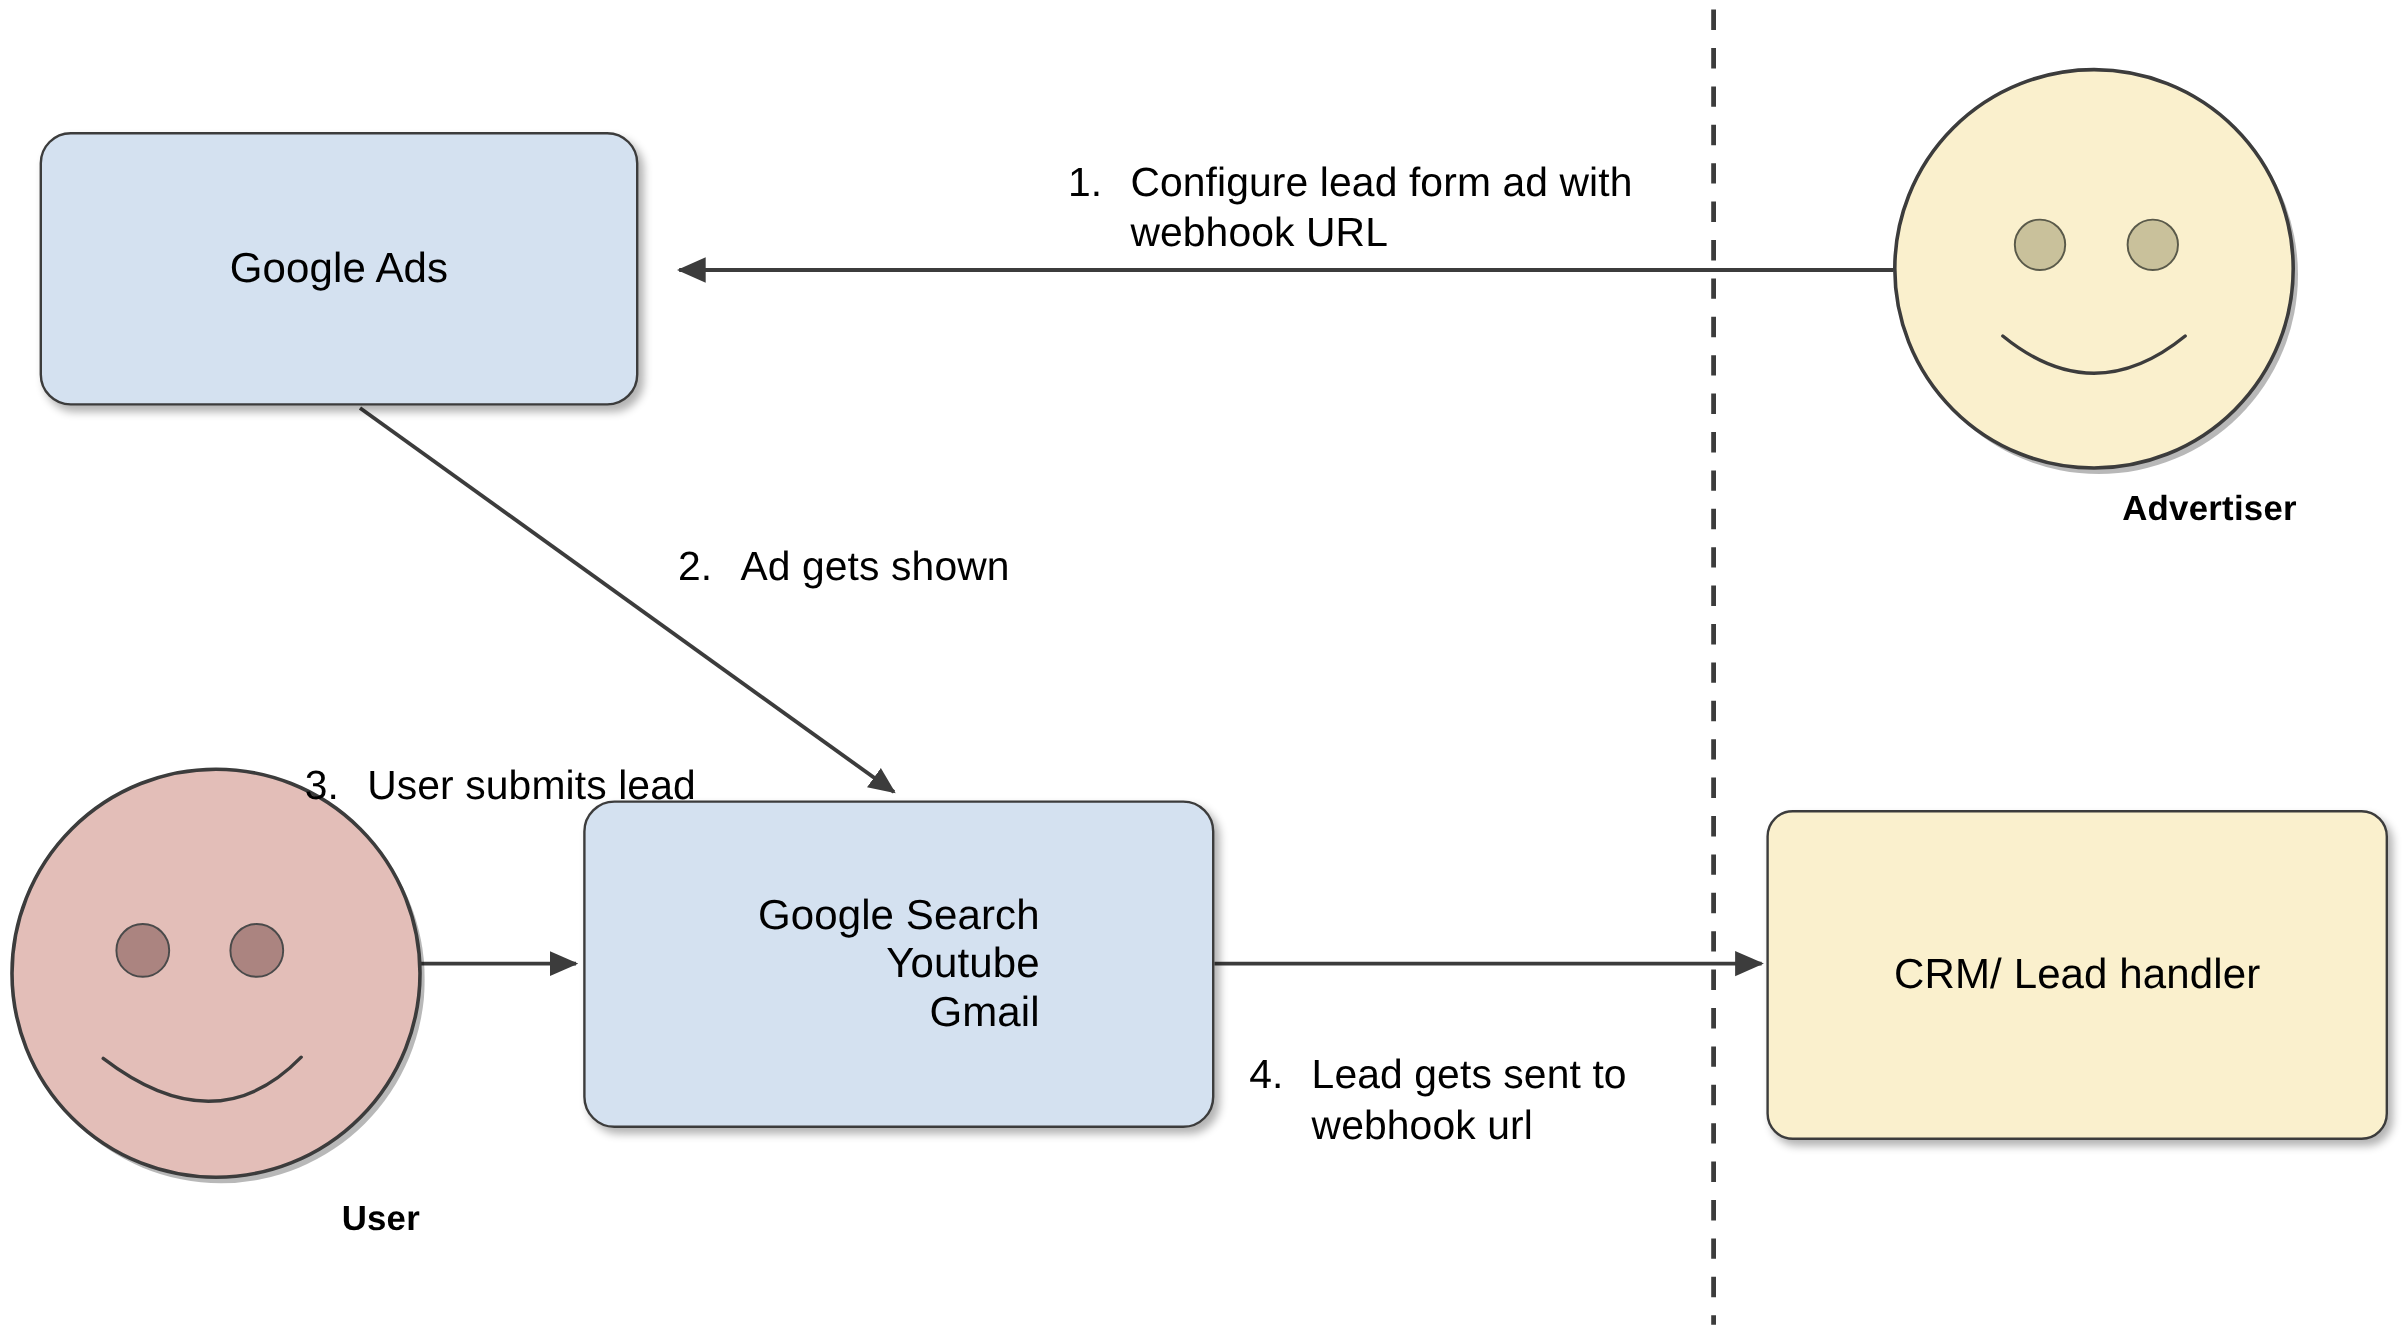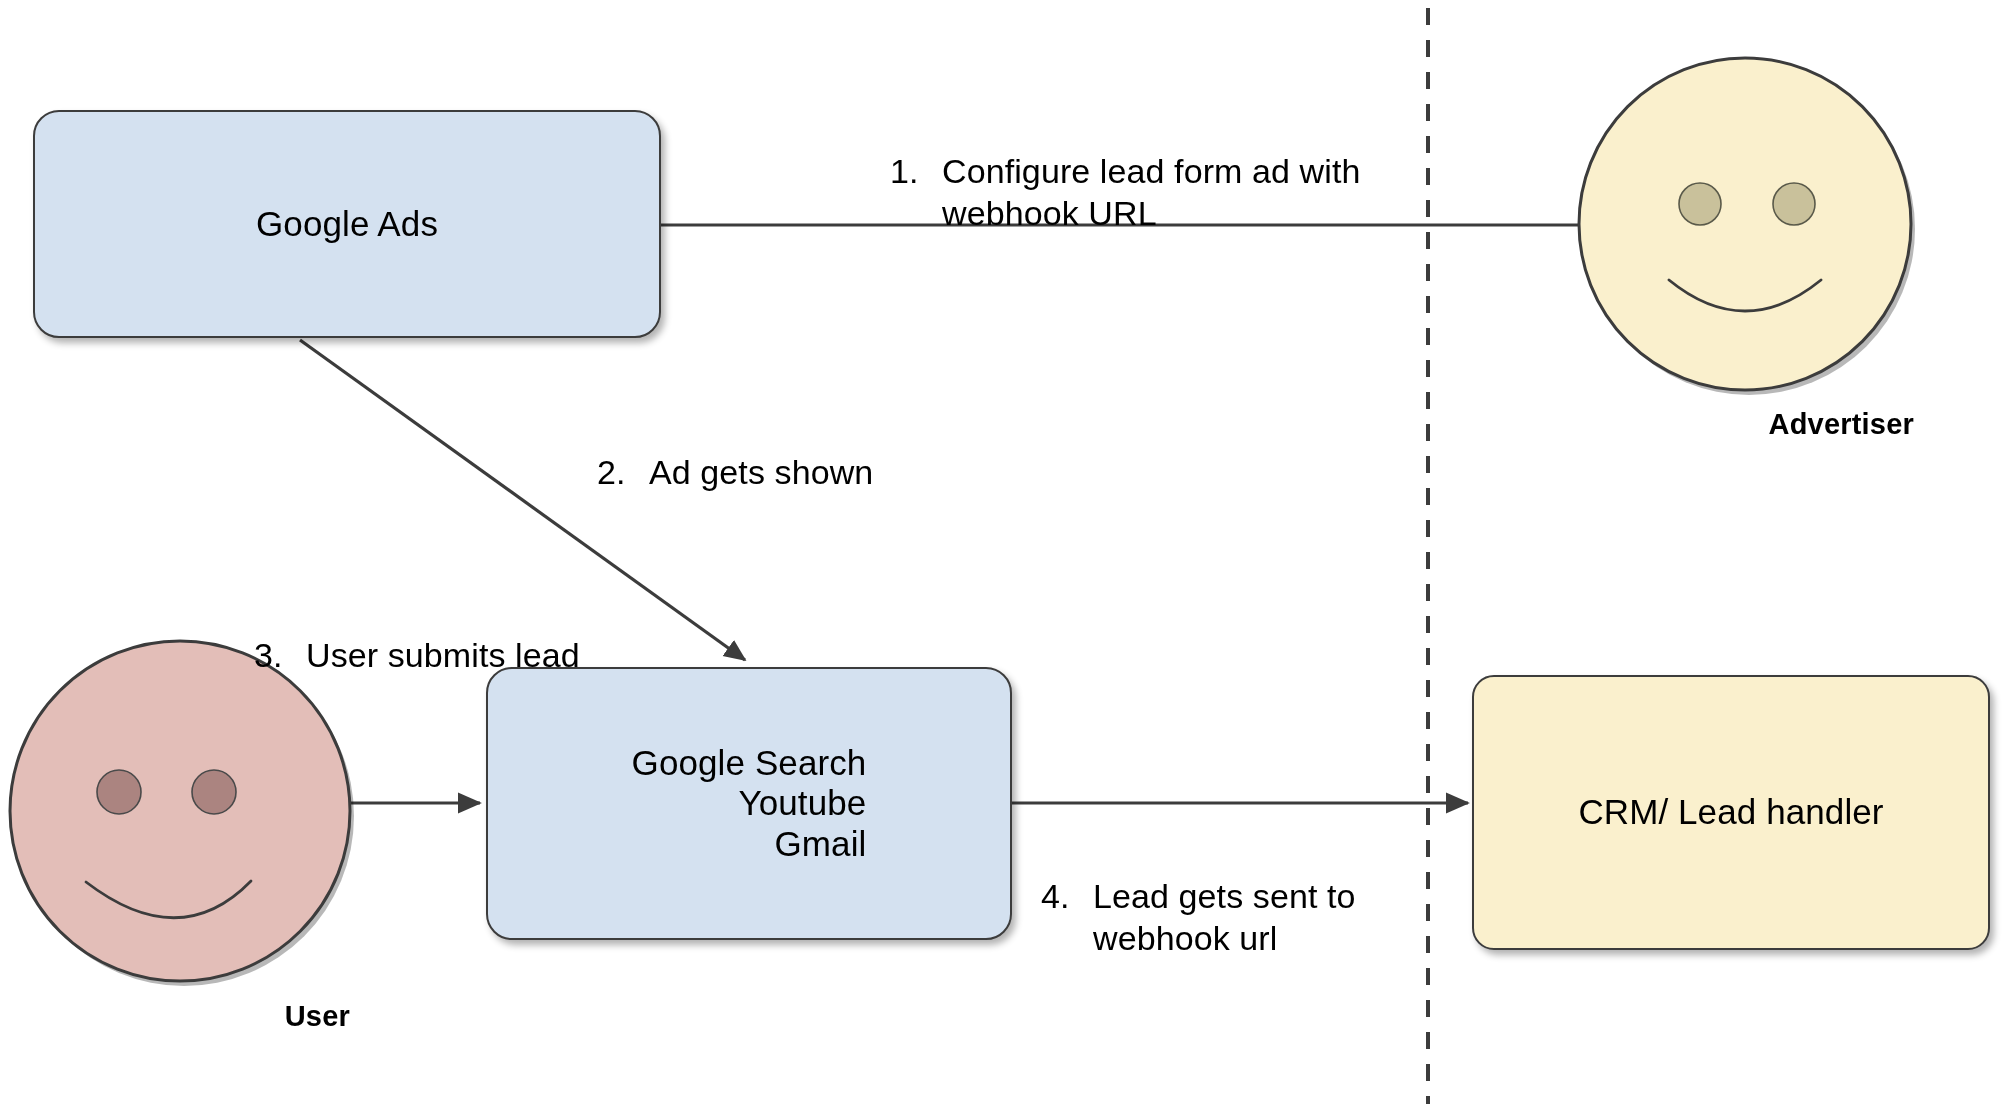--- a/index.html
+++ b/index.html
@@ -102,21 +102,21 @@
 
     <line x1="300" y1="340" x2="745" y2="660" stroke="#3c3c3c" stroke-width="3.2" marker-end="url(#arrowDiag)"></line>
 
     <line x1="348" y1="803" x2="480" y2="803" stroke="#3c3c3c" stroke-width="3.2" marker-end="url(#arrowR)"></line>
 
     <line x1="1012" y1="803" x2="1468" y2="803" stroke="#3c3c3c" stroke-width="3.2" marker-end="url(#arrowR)"></line>
 
     <line x1="1428" y1="8" x2="1428" y2="1104" stroke="#3c3c3c" stroke-width="4" stroke-dasharray="17 15"></line>
   </svg>
 
-  <div class="node-box box-blue" style="left:33px; top:110px; width:628px; height:228px;">
+  <div class="node-box box-blue" style="left:33px; top:110px; width:499px; height:228px;">
     <div class="label">Google Ads</div>
   </div>
 
   <div class="node-box box-blue" style="left:486px; top:667px; width:526px; height:273px;text-align:right;">
     <div class="label">Google Search
 Youtube
 Gmail</div>
   </div>
 
   <div class="node-box box-cream" style="left:1472px; top:675px; width:518px; height:275px;border-radius:22px;">
@@ -138,26 +138,26 @@
     <svg width="348" height="356" viewBox="0 0 348 356" xmlns="http://www.w3.org/2000/svg">
       <ellipse cx="178" cy="180" rx="170" ry="170" fill="rgba(0,0,0,0.28)"></ellipse>
       <circle cx="174" cy="175" r="170" fill="#e3beb8" stroke="#3c3c3c" stroke-width="3"></circle>
       <circle cx="113" cy="156" r="22" fill="#ab8480" stroke="#4a4a4a" stroke-width="1.6"></circle>
       <circle cx="208" cy="156" r="22" fill="#ab8480" stroke="#4a4a4a" stroke-width="1.6"></circle>
       <path d="M 80 246 Q 174 318 245 245" fill="none" stroke="#3c3c3c" stroke-width="2.8" stroke-linecap="round"></path>
     </svg>
     <div class="actor-caption" style="top:364px; left:-4px;">User</div>
   </div>
 
-  <div class="edge-label" style="left:890px; top:107px; width:520px;text-decoration:underline;">
+  <div class="edge-label" style="left:890px; top:88px; width:520px;text-decoration:underline;">
     <span class="num">1.</span><span class="txt">Configure lead form ad with
 webhook URL</span>
   </div>
 
-  <div class="edge-label" style="left:565px; top:408px; width:420px;margin-left:32px;">
+  <div class="edge-label" style="left:565px; top:408px; width:420px;">
     <span class="num">2.</span><span class="txt">Ad gets shown</span>
   </div>
 
   <div class="edge-label" style="left:254px; top:591px; width:420px;">
     <span class="num">3.</span><span class="txt">User submits lead</span>
   </div>
 
   <div class="edge-label" style="left:1041px; top:832px; width:400px;">
     <span class="num">4.</span><span class="txt">Lead gets sent to
 webhook url</span>

